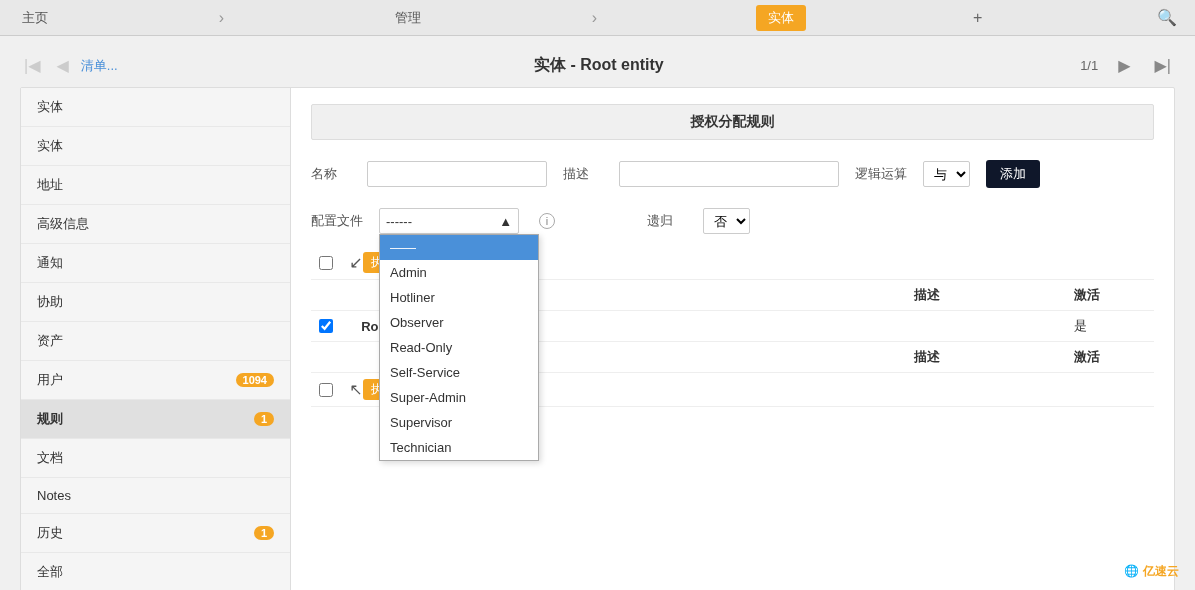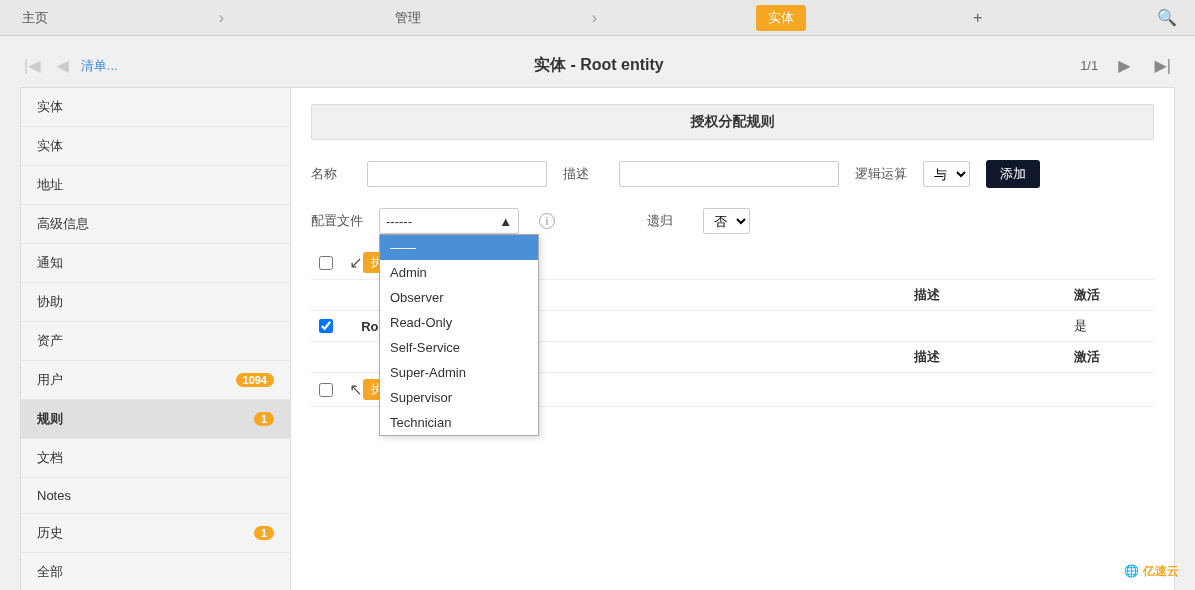--- a/index.html
+++ b/index.html
@@ -251,20 +251,21 @@
       <div class="form-row">
         <span class="form-label">配置文件</span>
         <div class="config-dropdown">
           <div class="config-select-display">
             <span>------</span>
             <span>▲</span>
           </div>
           <div class="config-dropdown-menu">
             <div class="config-dropdown-item selected">——</div>
             <div class="config-dropdown-item">Admin</div>
+            <div class="config-dropdown-item">Hotliner</div>
             <div class="config-dropdown-item">Observer</div>
             <div class="config-dropdown-item">Read-Only</div>
             <div class="config-dropdown-item">Self-Service</div>
             <div class="config-dropdown-item">Super-Admin</div>
             <div class="config-dropdown-item">Supervisor</div>
             <div class="config-dropdown-item">Technician</div>
           </div>
         </div>
         <span class="info-icon">i</span>
         <span style="width:60px;"></span>

